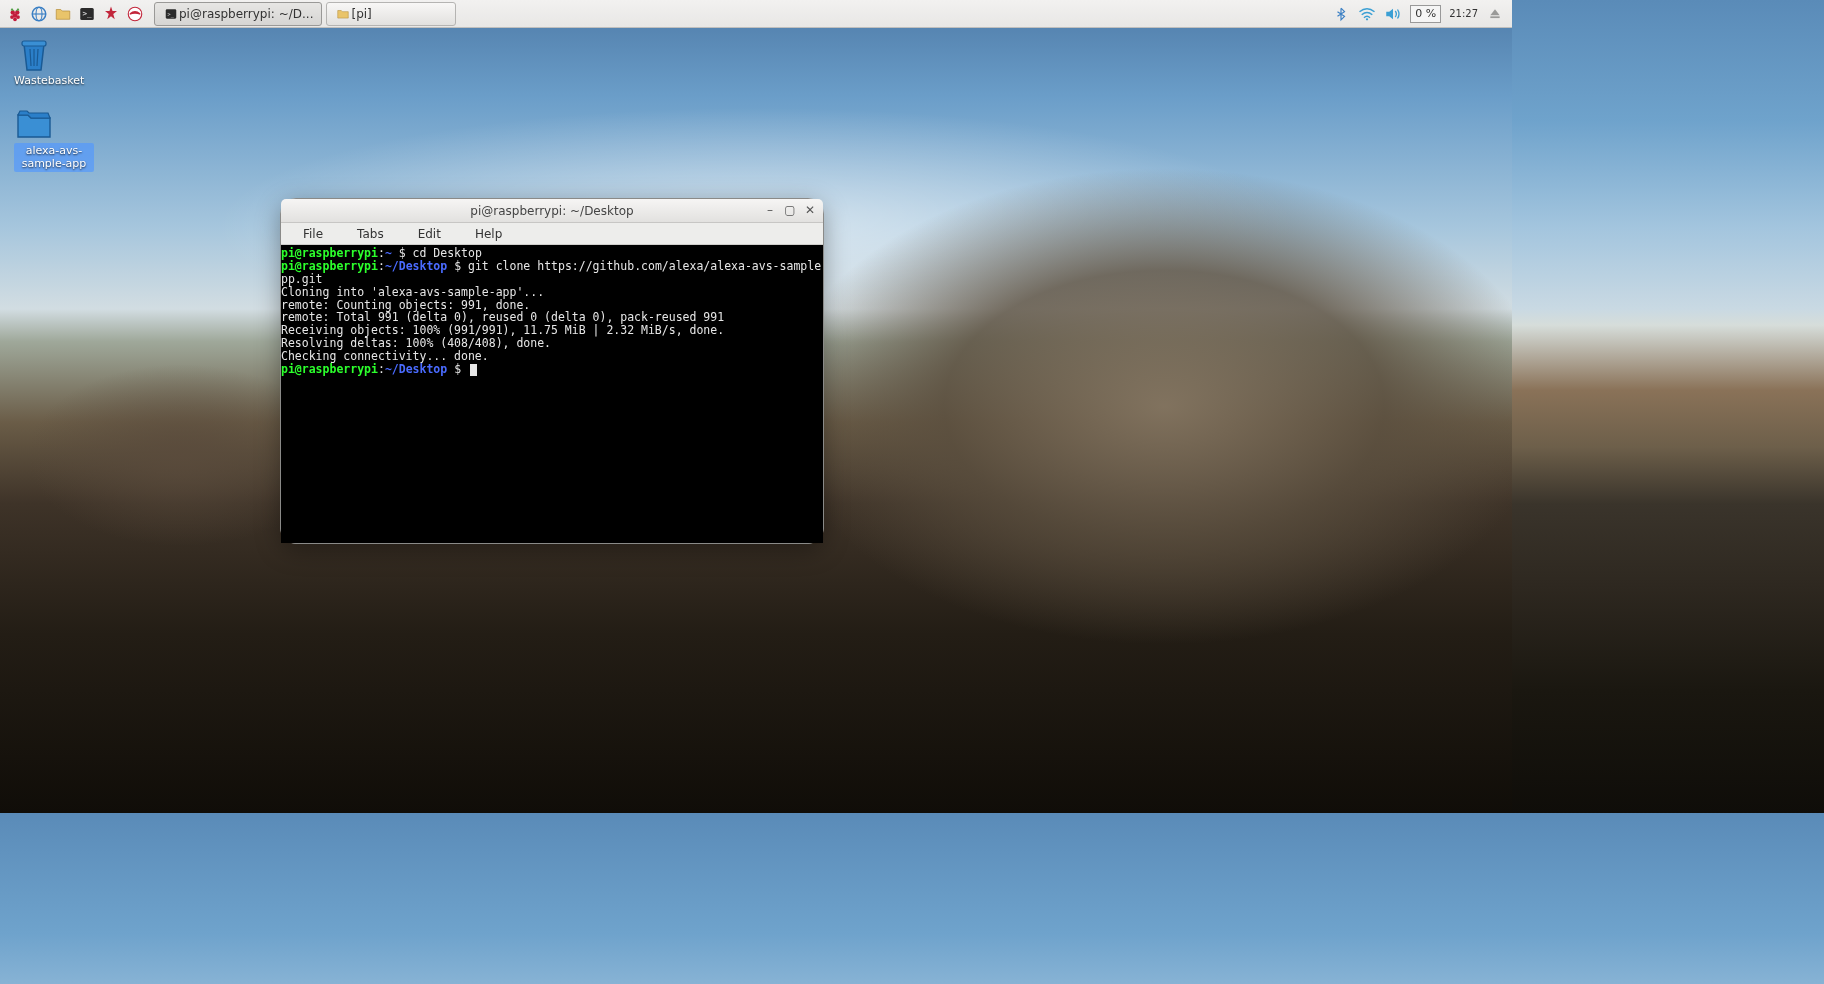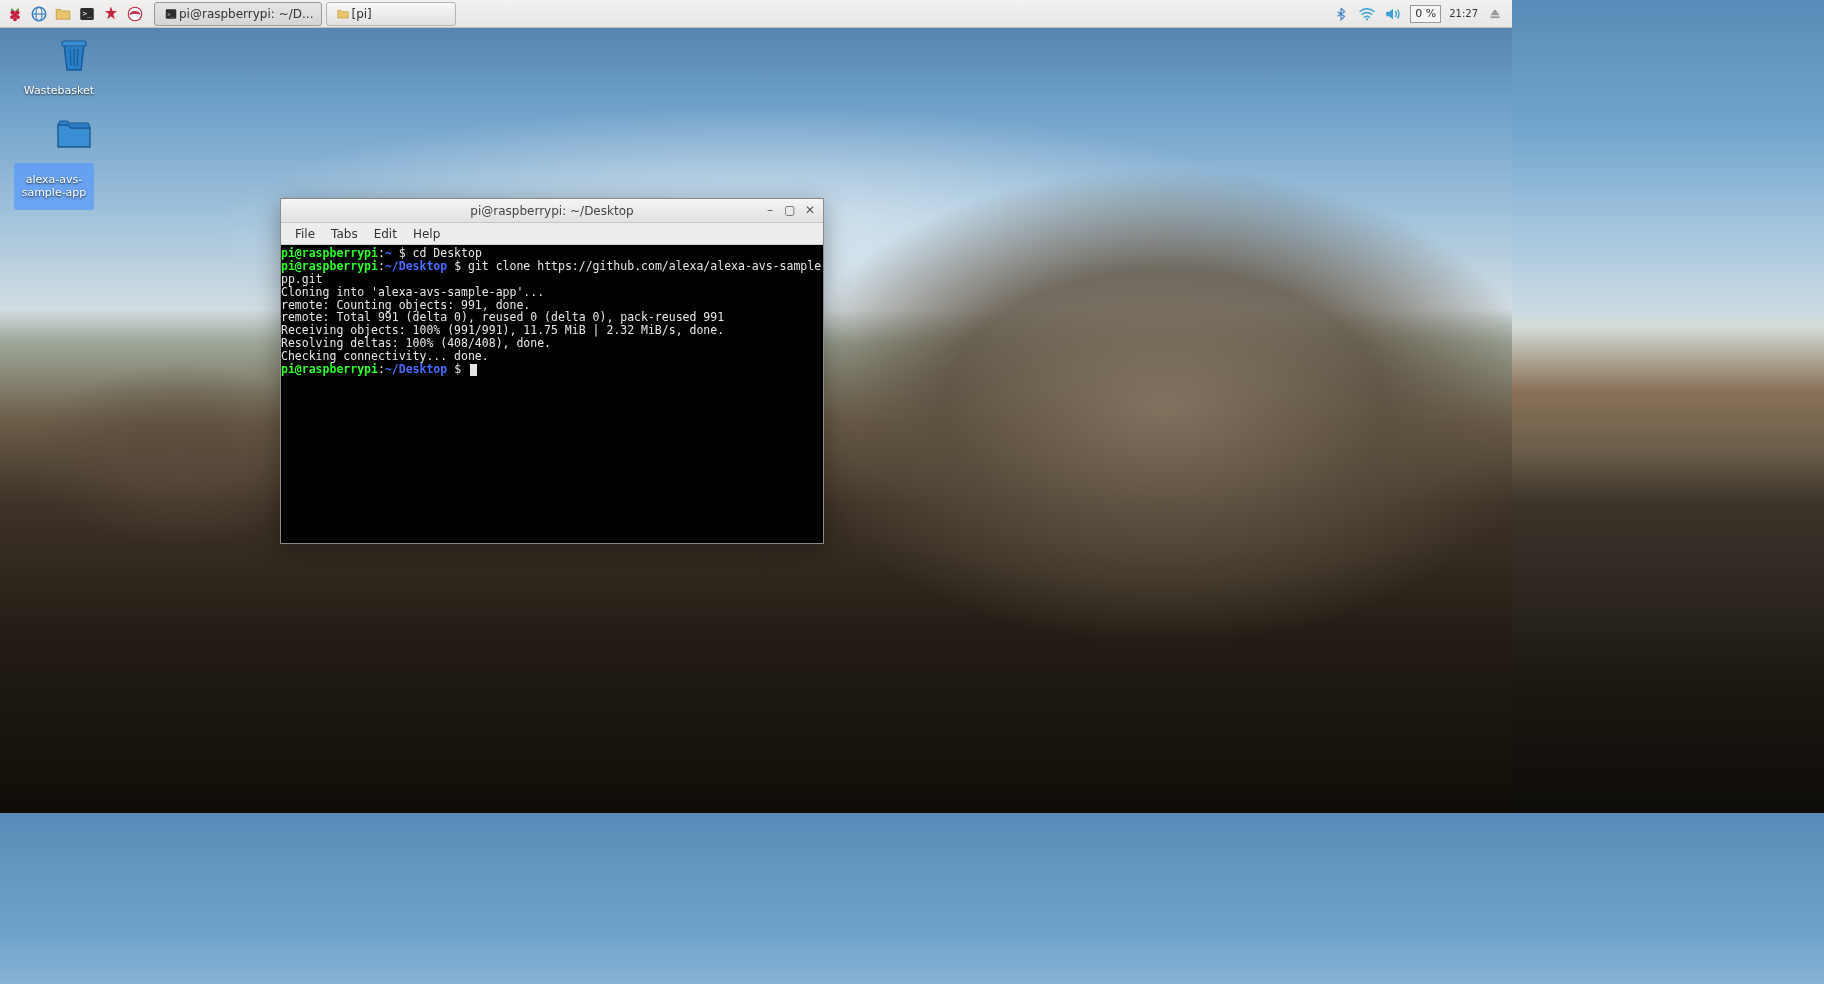--- a/index.html
+++ b/index.html
@@ -60,52 +60,52 @@
   .panel .tray { margin-left: auto; display: flex; align-items: center; gap: 8px; padding-right: 8px; height:100%; }
   .tray .tray-ico { width:18px; height:18px; display:flex; align-items:center; justify-content:center; cursor:pointer; }
   .cpu-box {
     border: 1px solid #999; padding: 1px 4px; font-size: 11px; background: #f5f5f5;
     display:flex; align-items:center; height:18px;
   }
   .clock { font-size: 10px; color:#333; }
 
   
   .desktop-icons { position: absolute; top: 36px; left: 14px; z-index: 5; display:flex; flex-direction:column; gap:18px; }
-  .dicon { width: 80px; display:flex; flex-direction:column; align-items:flex-end; gap:12px; cursor:pointer; }
+  .dicon { width: 80px; display:flex; flex-direction:column; align-items:flex-start; gap:2px; cursor:pointer; }
   .dicon .di-img { width: 40px; height: 36px; }
   .dicon .di-label { font-size: 11px; color:#fff; text-shadow: 0 1px 2px rgba(0,0,0,0.8); text-align:center; line-height:1.2; }
-  .dicon.selected .di-label { background: rgba(80,150,255,0.65); color:#fff; padding:10px 2px; border-radius:2px; }
+  .dicon.selected .di-label { background: rgba(80,150,255,0.65); color:#fff; padding:1px 2px; border-radius:2px; }
 
   
   .window {
     position: absolute;
     left: 280px; top: 198px;
     width: 544px; height: 346px;
     background: #e8e7e5;
     border: 1px solid #8a8a88;
-    border-radius: 0;
+    border-radius: 16px;
     box-shadow: 0 6px 24px rgba(0,0,0,0.35);
     z-index: 20;
     display:flex; flex-direction:column;
   }
   .titlebar {
     height: 24px; display:flex; align-items:center; justify-content:center;
     background: linear-gradient(180deg,#f6f5f4,#e2e1df);
     border-bottom:1px solid #c7c6c4;
     border-radius: 5px 5px 0 0;
     position: relative;
     font-size: 12px; color:#444;
   }
   .titlebar .win-ctrls { position:absolute; right:4px; top:2px; display:flex; gap:2px; }
   .titlebar .win-ctrls .wc {
     width:18px; height:18px; display:flex; align-items:center; justify-content:center;
     font-size:12px; color:#555; cursor:pointer; border-radius:2px;
   }
   .menubar {
-    height:22px; display:flex; align-items:center; gap:0; padding:0 6px;
+    height:22px; display:flex; align-items:center; gap:18px; padding:0 14px;
     background:#ededeb; border-bottom:1px solid #cfcecb; font-size:12px; color:#333;
   }
   .menubar .mitem { padding:2px 8px; cursor:pointer; border-radius:2px; }
 
   .term-area {
     flex:1; background:#000; color:#fff;
     font-family: "DejaVu Sans Mono", Menlo, Consolas, monospace;
     font-size: 11.5px; line-height:1.12;
     padding: 2px 0;
     overflow:auto;

